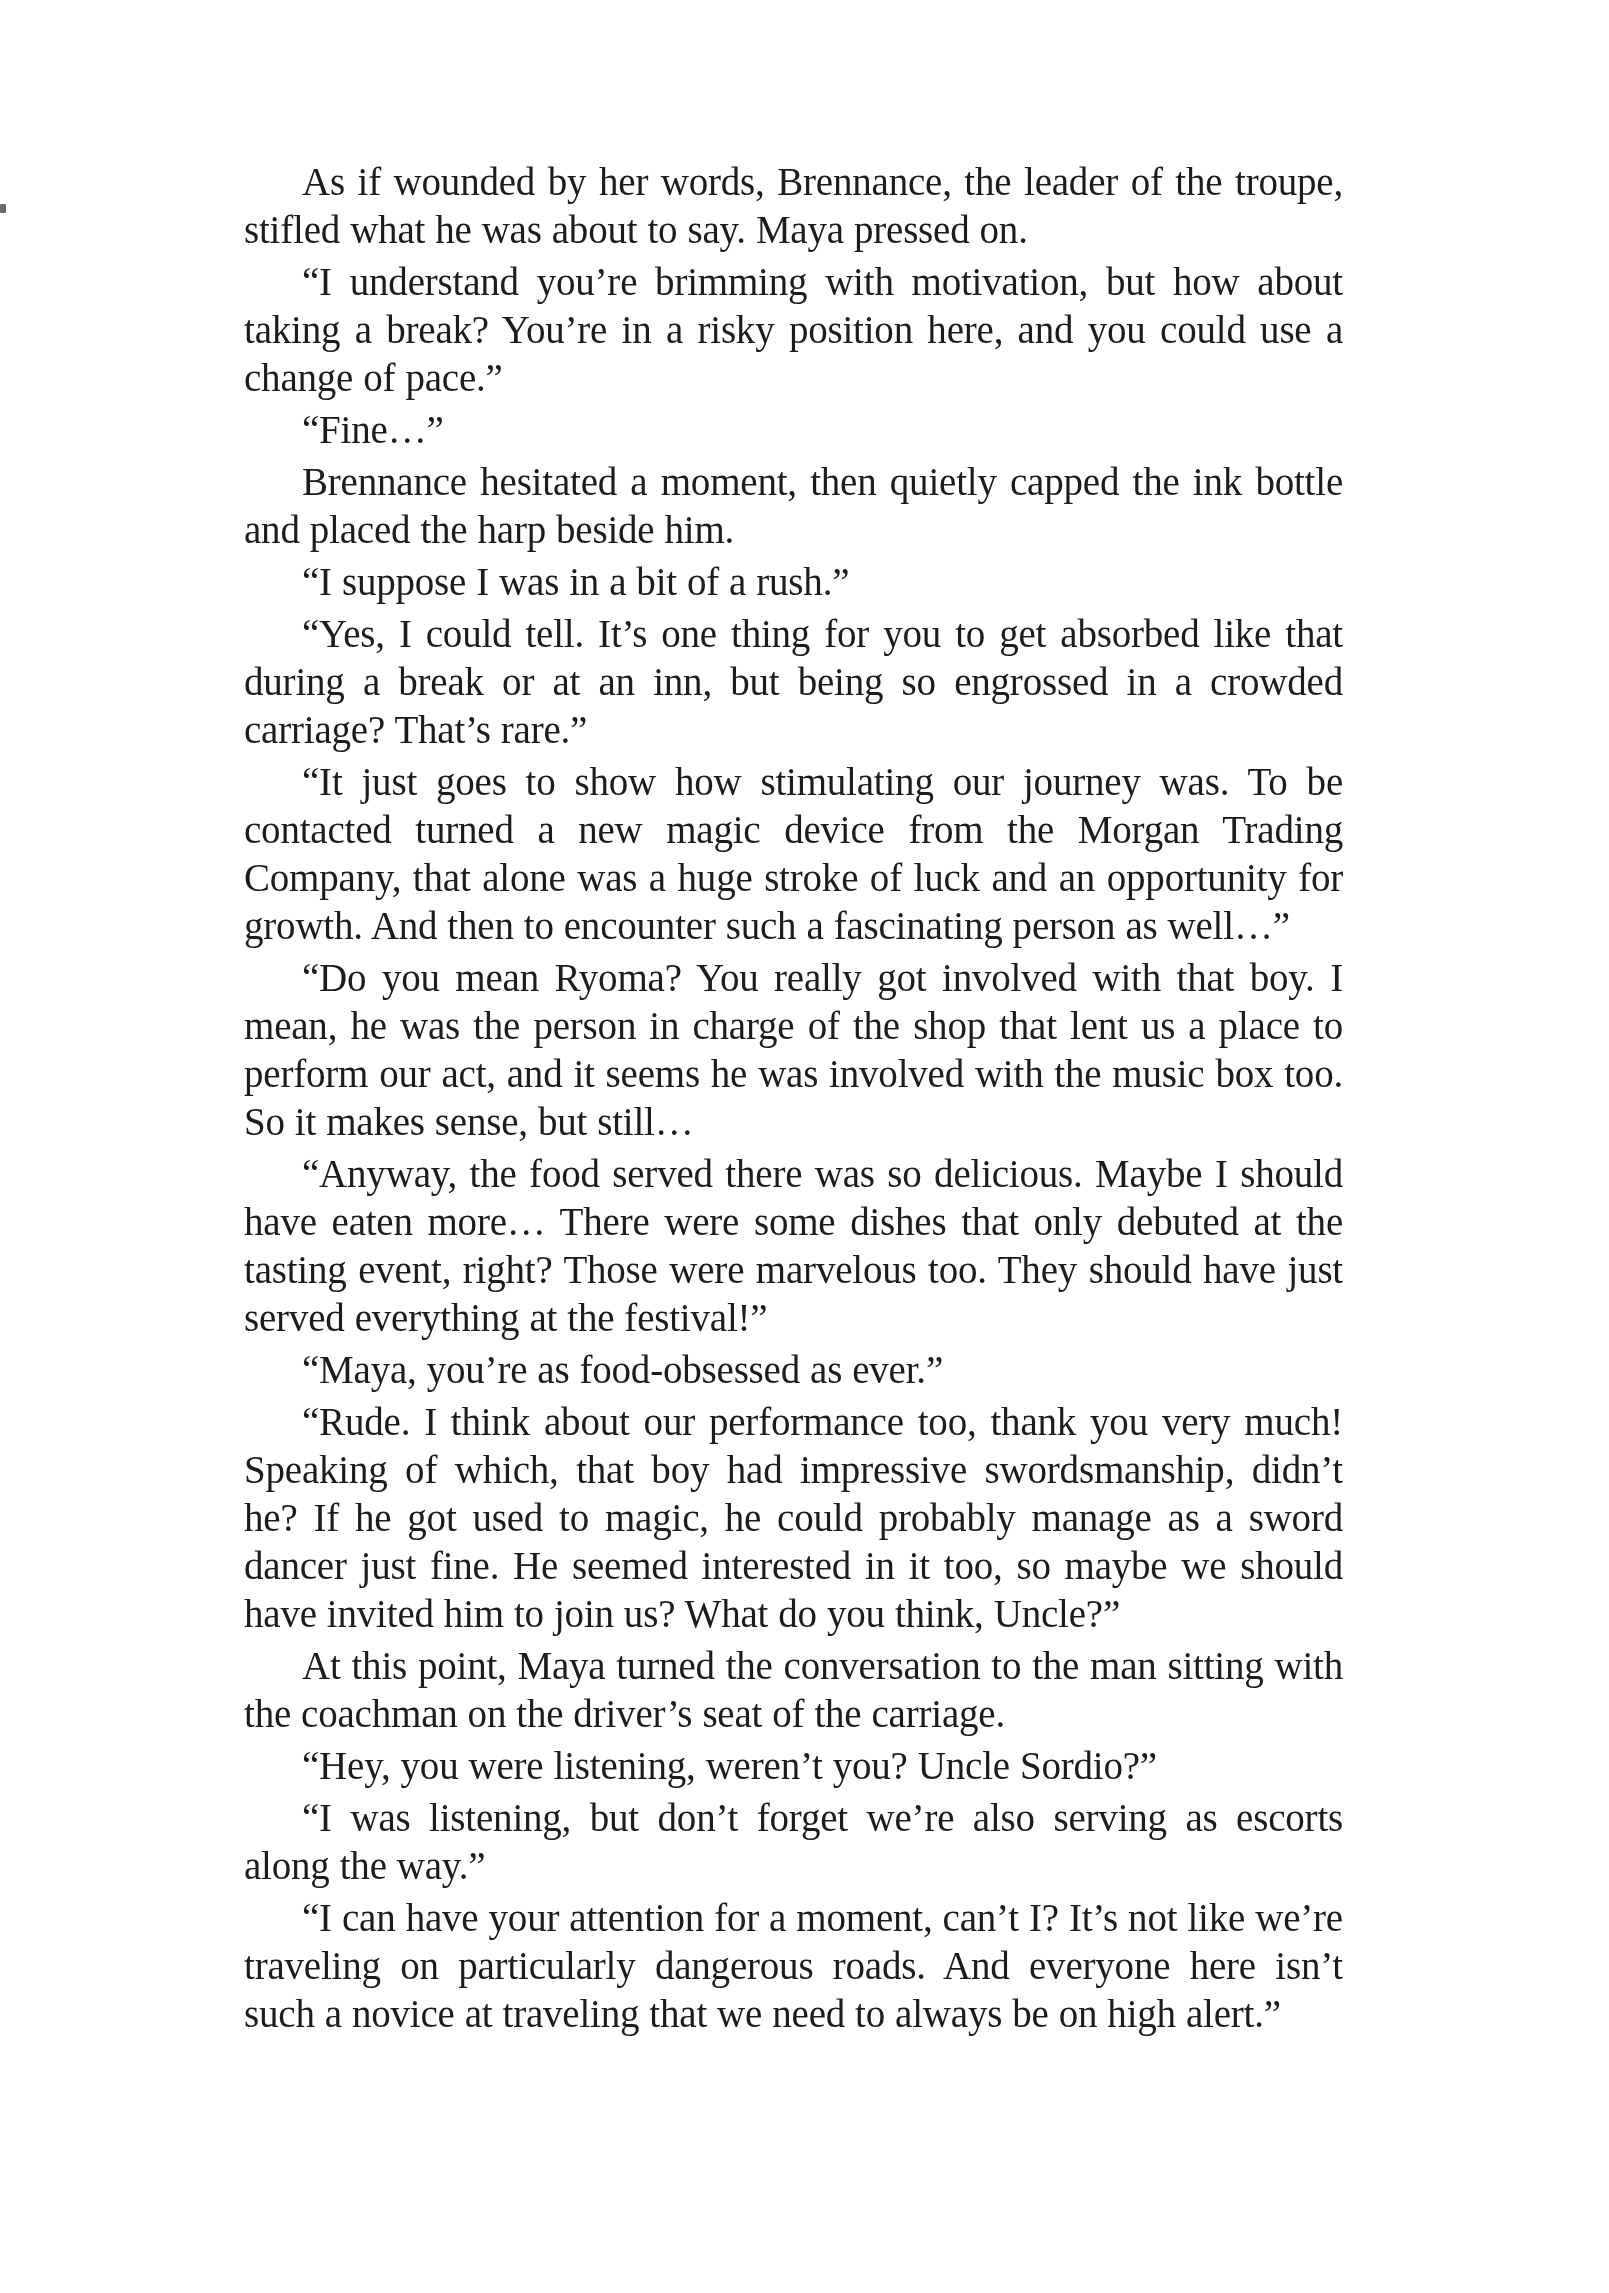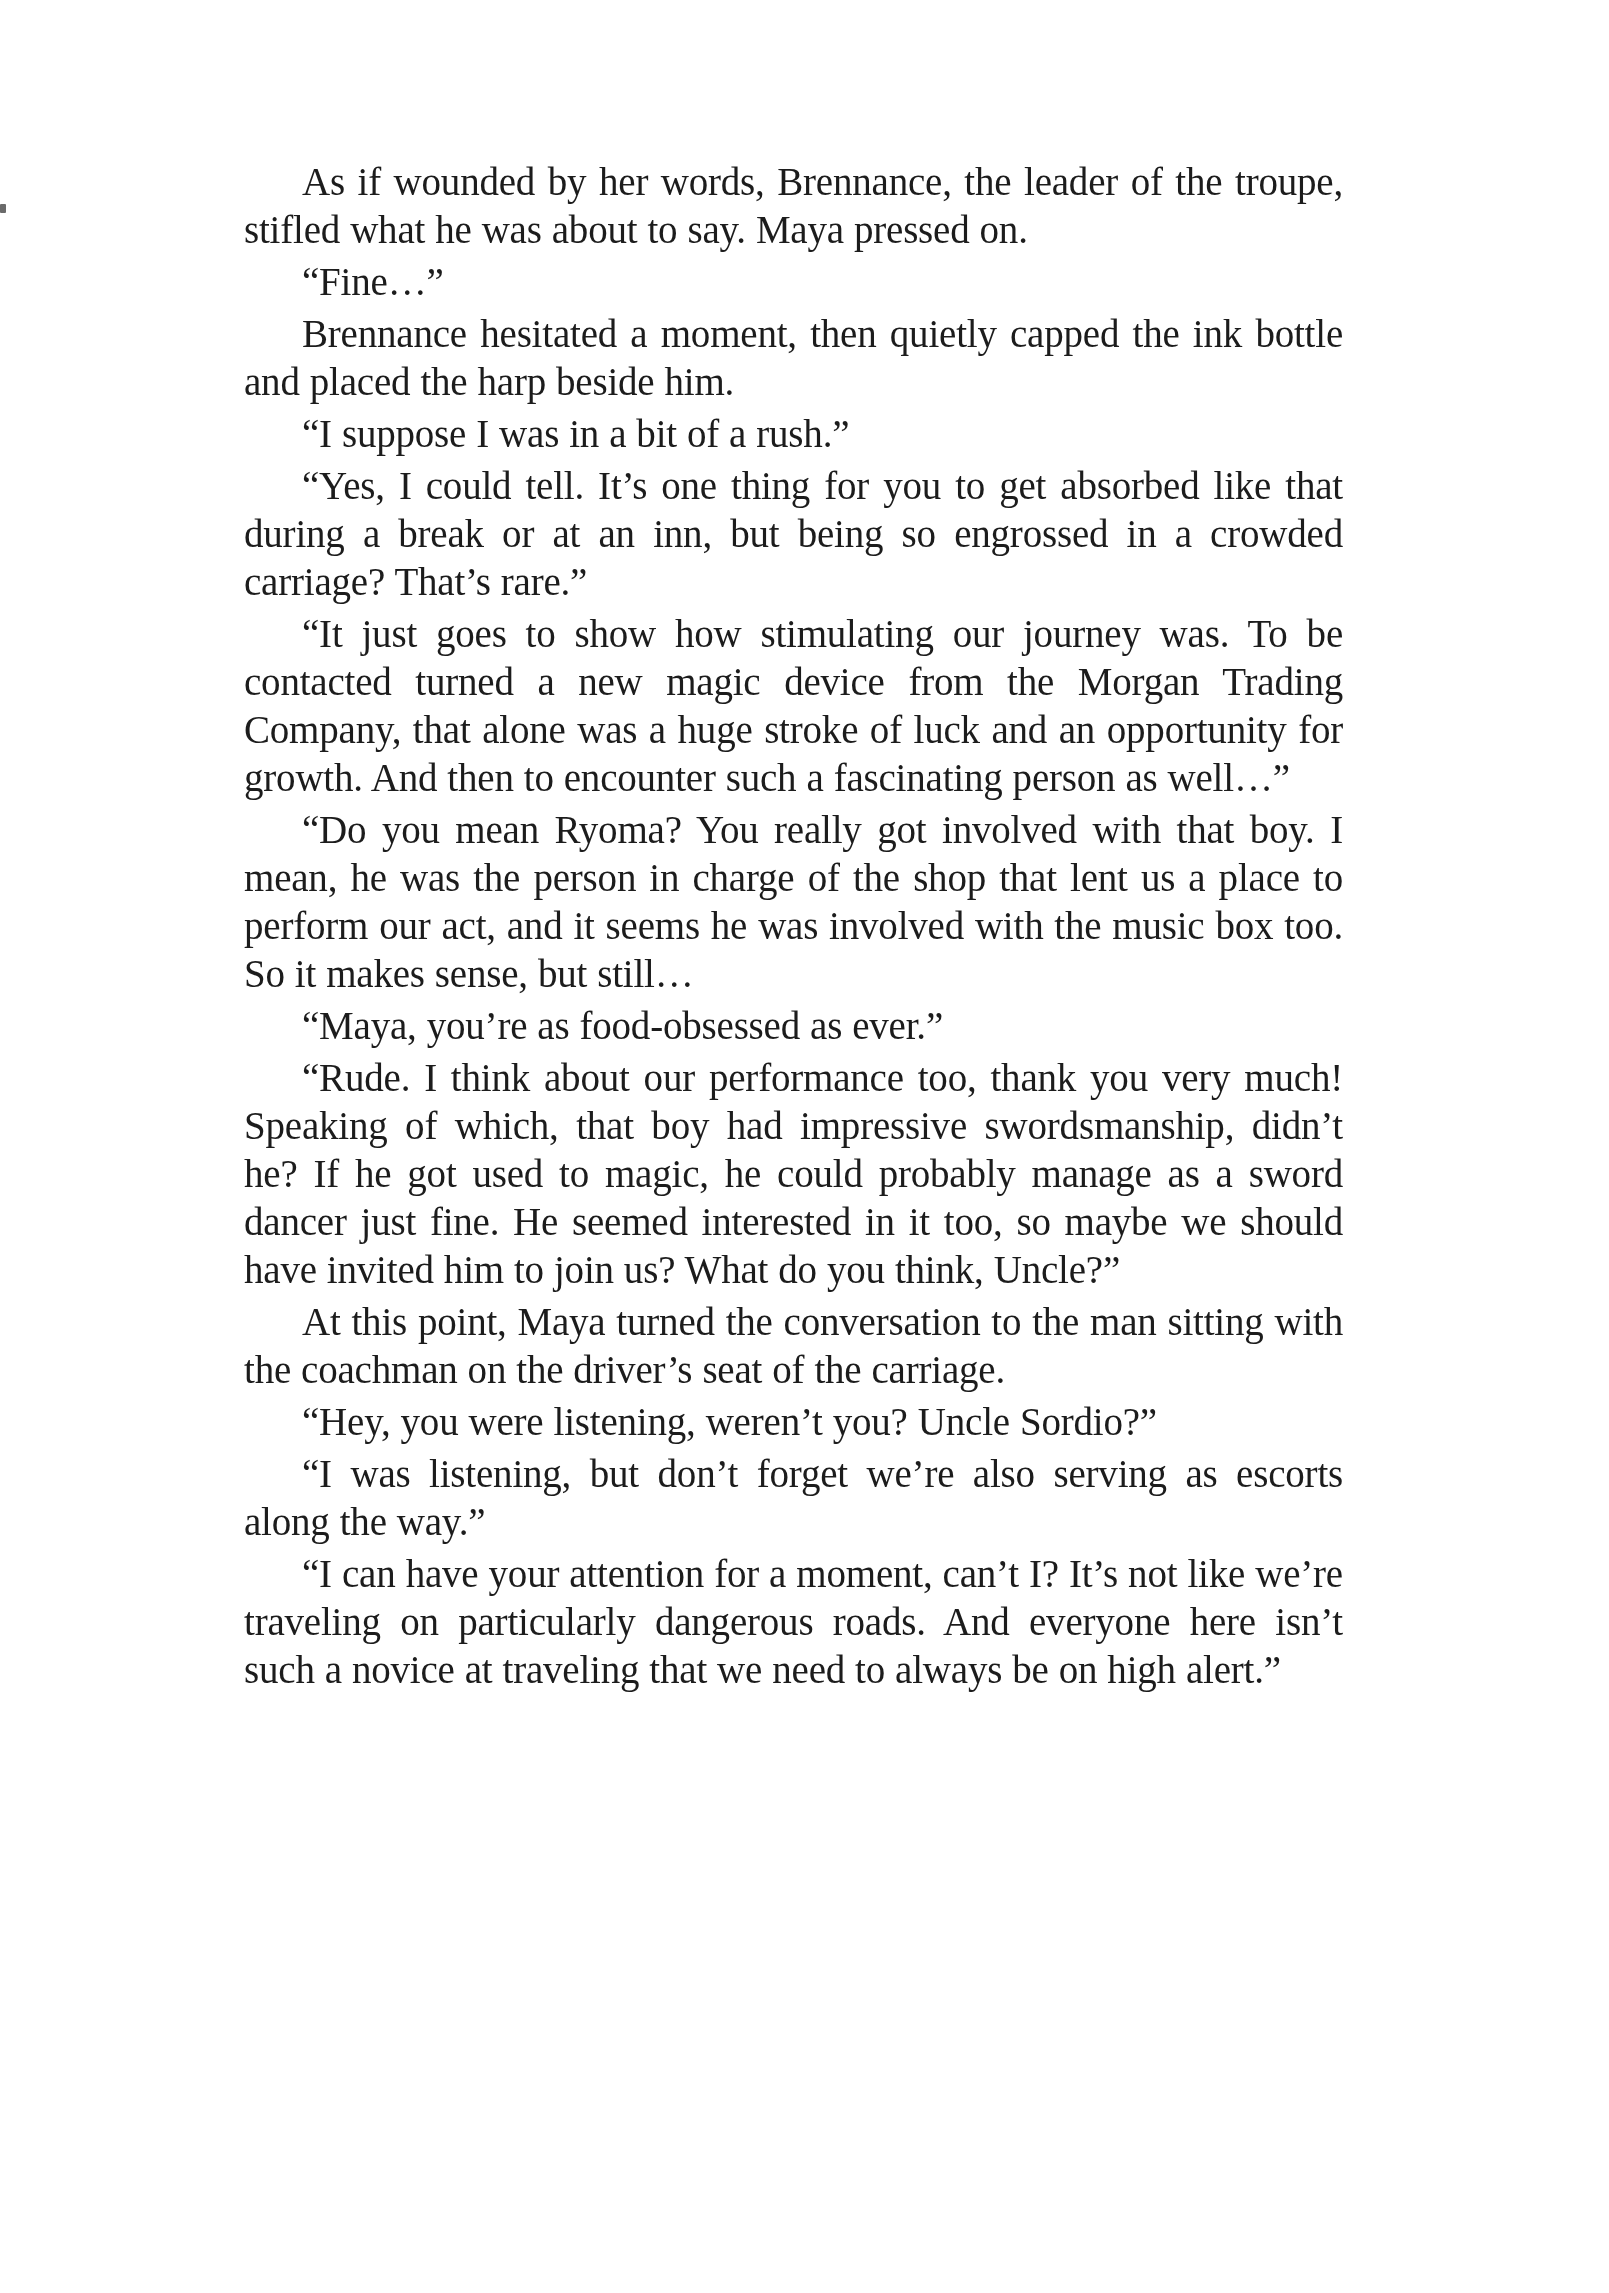--- a/index.html
+++ b/index.html
@@ -46,26 +46,28 @@
     border-radius: 1px;
   }
 </style>
 </head>
 <body>
 
 <div class="page" style="background: rgb(255, 255, 255);">
   <span class="edge-artifact" style="background: rgb(106, 106, 106);"></span>
   <div class="text-column">
       <p class="para" style="color: rgb(28, 28, 28);">As if wounded by her words, Brennance, the leader of the troupe, stifled what he was about to say. Maya pressed on.</p>
+      <p class="para" style="color: rgb(28, 28, 28);">“I understand you’re brimming with motivation, but how about taking a break? You’re in a risky position here, and you could use a change of pace.”</p>
       <p class="para" style="color: rgb(28, 28, 28);">“Fine…”</p>
       <p class="para" style="color: rgb(28, 28, 28);">Brennance hesitated a moment, then quietly capped the ink bottle and placed the harp beside him.</p>
       <p class="para" style="color: rgb(28, 28, 28);">“I suppose I was in a bit of a rush.”</p>
       <p class="para" style="color: rgb(28, 28, 28);">“Yes, I could tell. It’s one thing for you to get absorbed like that during a break or at an inn, but being so engrossed in a crowded carriage? That’s rare.”</p>
       <p class="para" style="color: rgb(28, 28, 28);">“It just goes to show how stimulating our journey was. To be contacted turned a new magic device from the Morgan Trading Company, that alone was a huge stroke of luck and an opportunity for growth. And then to encounter such a fascinating person as well…”</p>
       <p class="para" style="color: rgb(28, 28, 28);">“Do you mean Ryoma? You really got involved with that boy. I mean, he was the person in charge of the shop that lent us a place to perform our act, and it seems he was involved with the music box too. So it makes sense, but still…</p>
+      <p class="para" style="color: rgb(28, 28, 28);">“Anyway, the food served there was so delicious. Maybe I should have eaten more… There were some dishes that only debuted at the tasting event, right? Those were marvelous too. They should have just served everything at the festival!”</p>
       <p class="para" style="color: rgb(28, 28, 28);">“Maya, you’re as food-obsessed as ever.”</p>
       <p class="para" style="color: rgb(28, 28, 28);">“Rude. I think about our performance too, thank you very much! Speaking of which, that boy had impressive swordsmanship, didn’t he? If he got used to magic, he could probably manage as a sword dancer just fine. He seemed interested in it too, so maybe we should have invited him to join us? What do you think, Uncle?”</p>
       <p class="para" style="color: rgb(28, 28, 28);">At this point, Maya turned the conversation to the man sitting with the coachman on the driver’s seat of the carriage.</p>
       <p class="para" style="color: rgb(28, 28, 28);">“Hey, you were listening, weren’t you? Uncle Sordio?”</p>
       <p class="para" style="color: rgb(28, 28, 28);">“I was listening, but don’t forget we’re also serving as escorts along the way.”</p>
       <p class="para" style="color: rgb(28, 28, 28);">“I can have your attention for a moment, can’t I? It’s not like we’re traveling on particularly dangerous roads. And everyone here isn’t such a novice at traveling that we need to always be on high alert.”</p>
     </div>
 </div>
 
 

